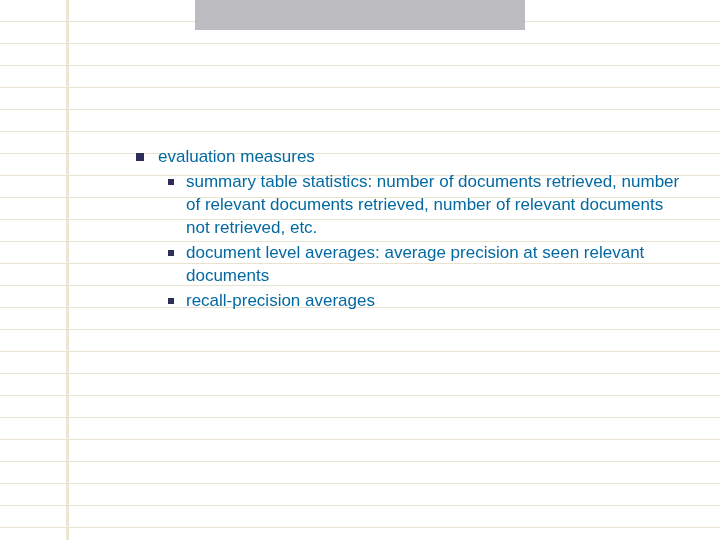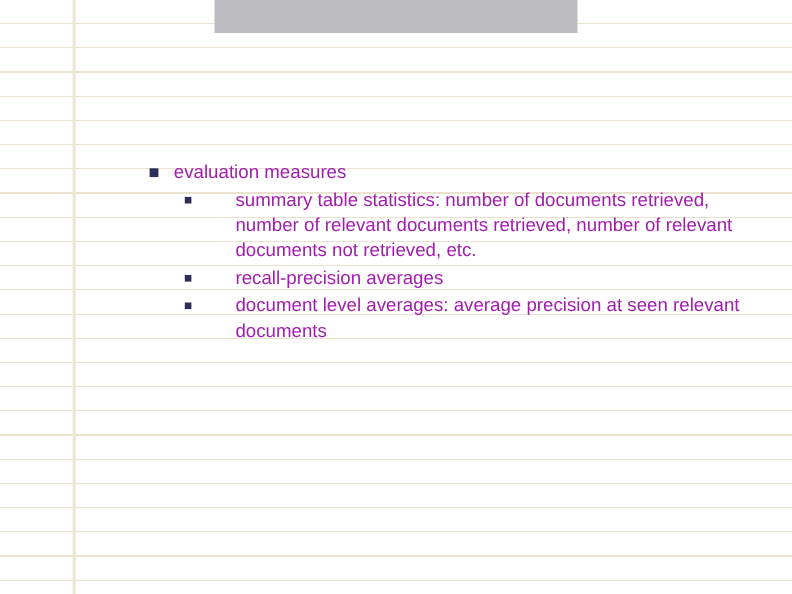--- a/index.html
+++ b/index.html
@@ -42,30 +42,30 @@
     height: 540px;
     background: #ece6d4;
     z-index: 1;
   }
   .content {
     position: absolute;
     top: 146px;
     left: 136px;
     right: 40px;
     z-index: 3;
-    color: #a21caf;
+    color: #0369a1;
     font-size: 17px;
     line-height: 1.35;
   }
   .row {
     display: flex;
     align-items: flex-start;
     margin-bottom: 2px;
   }
-  .indent-1 { margin-left: 32px; gap: 28px; }
+  .indent-1 { margin-left: 32px; }
   .bullet {
     width: 8px;
     height: 8px;
     background: #2d2d5a;
     margin-top: 7px;
     margin-right: 14px;
     flex: 0 0 auto;
   }
   .bullet-sm {
     width: 6px;
@@ -91,22 +91,22 @@
     <span class="text">evaluation measures</span>
   </div>
 
   <div class="row indent-1">
     <span class="bullet-sm"></span>
     <span class="text">summary table statistics: number of documents retrieved, number of relevant documents retrieved, number of relevant documents not retrieved, etc.</span>
   </div>
 
   <div class="row indent-1">
     <span class="bullet-sm"></span>
-    <span class="text">recall-precision averages</span>
+    <span class="text">document level averages: average precision at seen relevant documents</span>
   </div>
 
   <div class="row indent-1">
     <span class="bullet-sm"></span>
-    <span class="text">document level averages: average precision at seen relevant documents</span>
+    <span class="text">recall-precision averages</span>
   </div>
 
 
 </div>
 
 </body></html>

